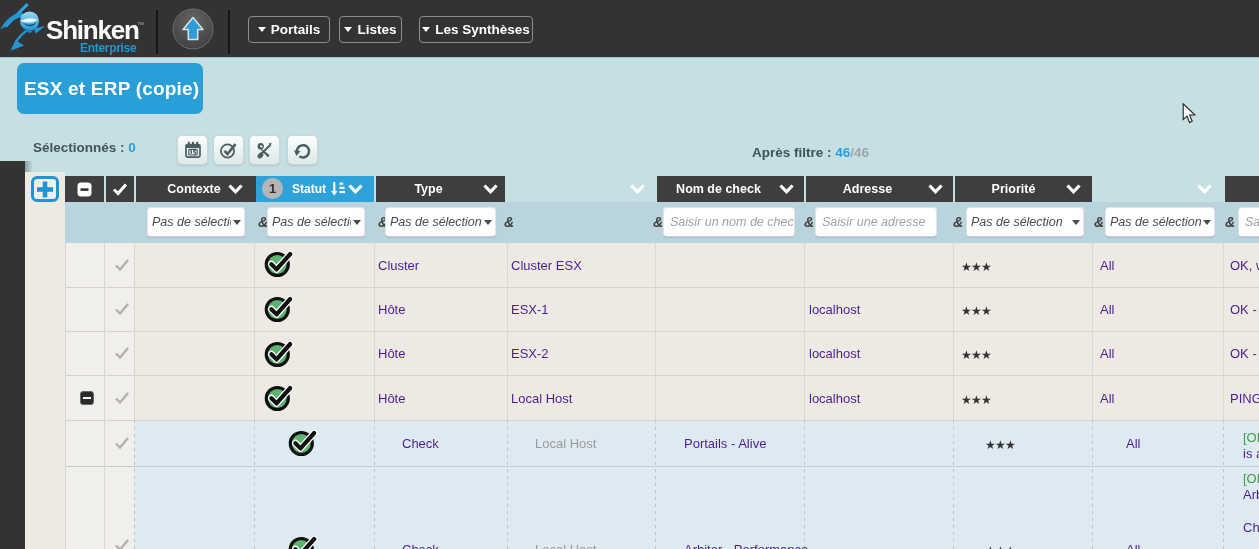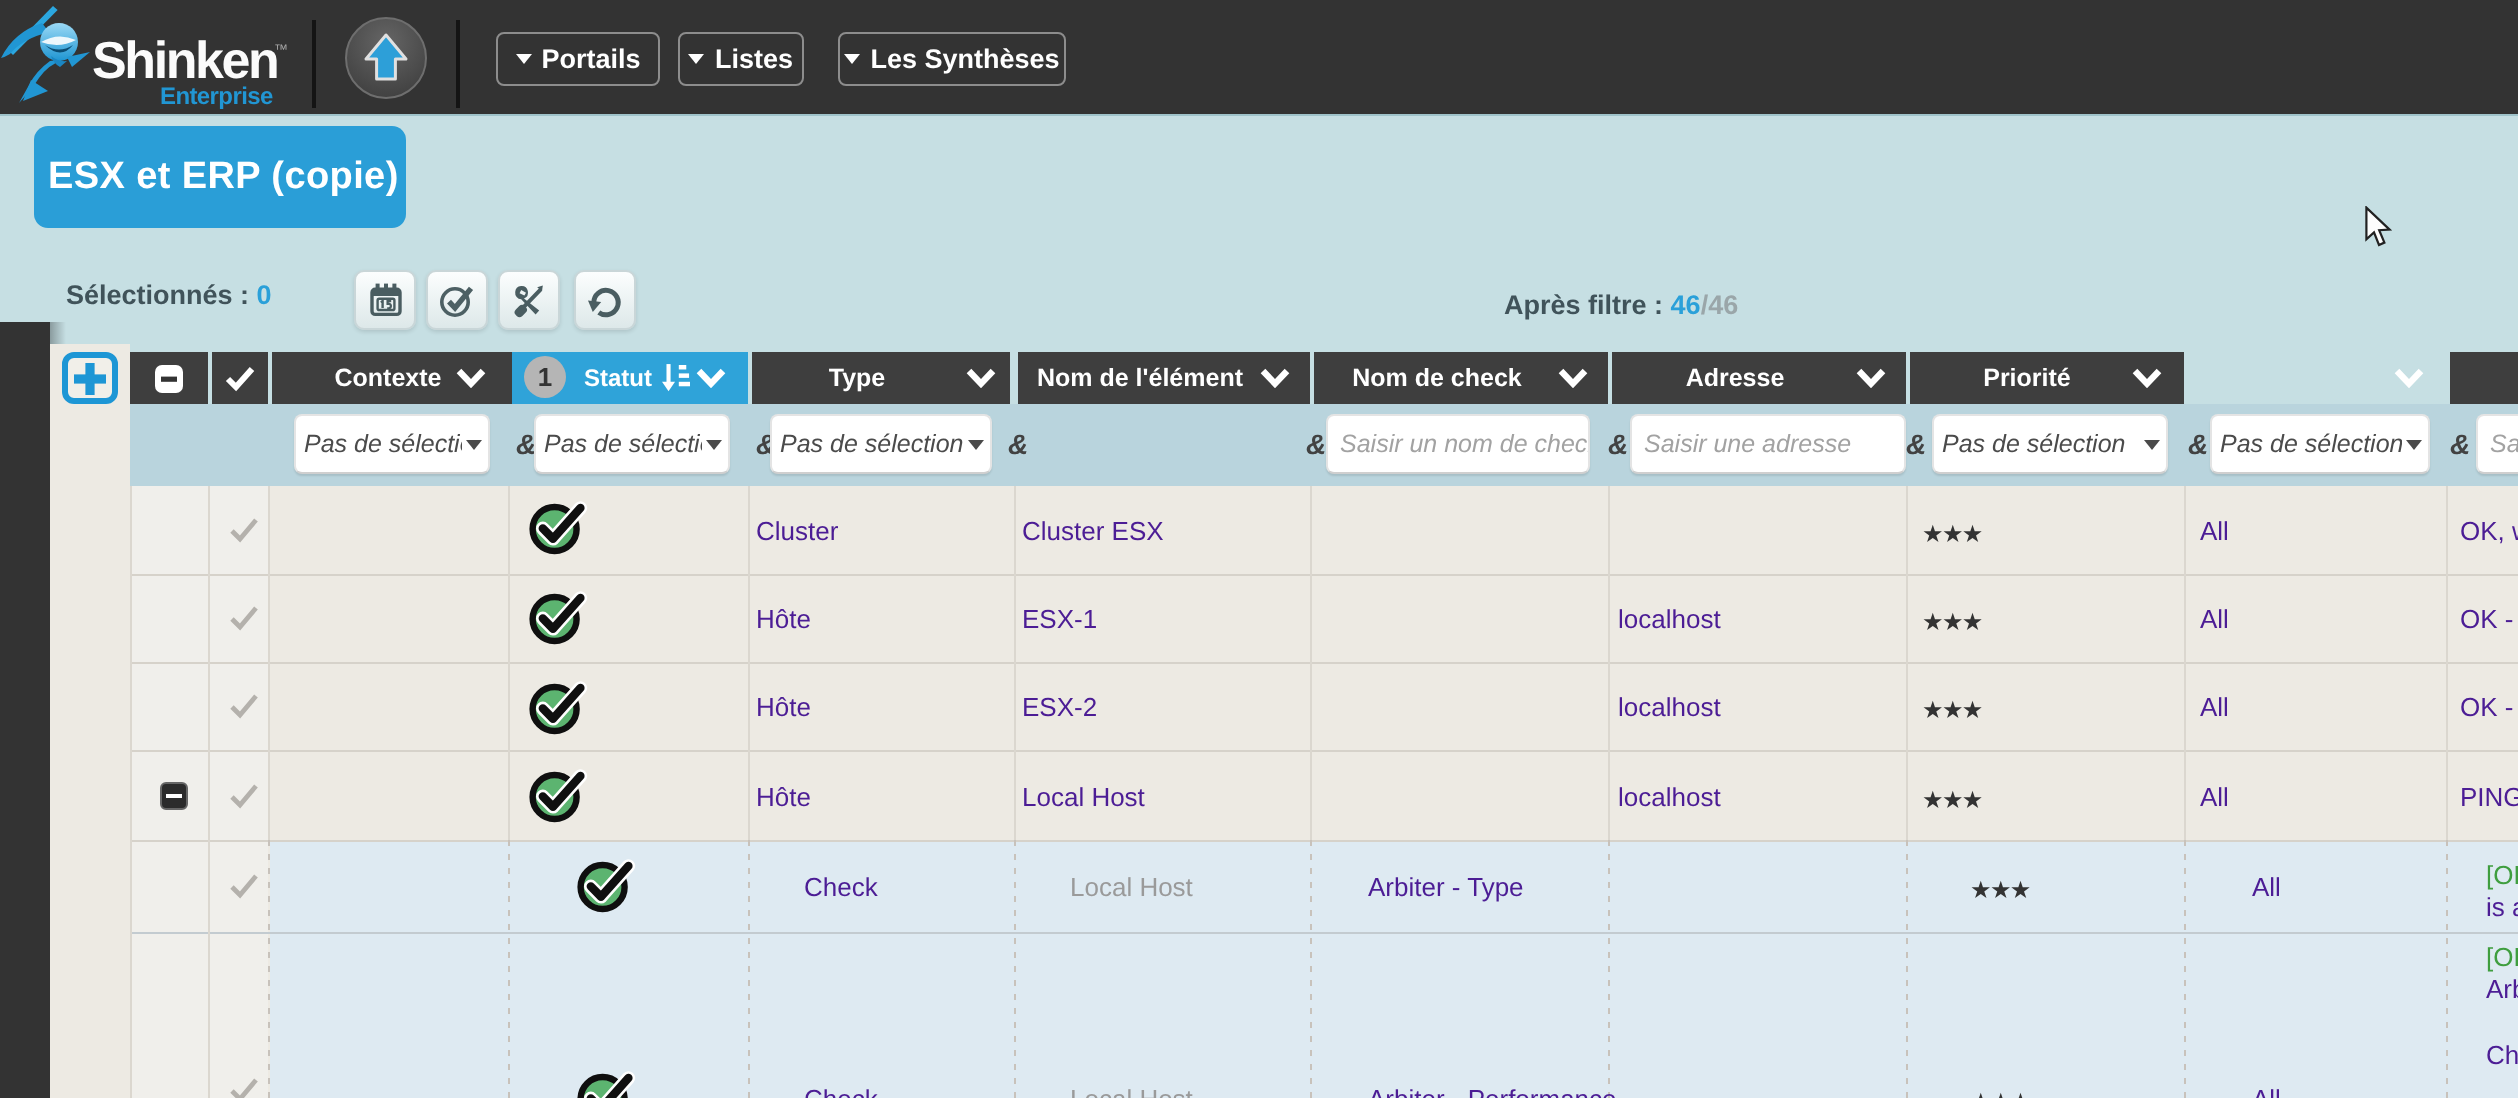--- a/index.html
+++ b/index.html
@@ -160,23 +160,20 @@
     </svg>
 <svg class="hchev" style="left:348px" width="15" height="10" viewBox="0 0 15 10">
       <path d="M1.5 1.5 L7.5 7.8 L13.5 1.5" stroke="#fff" stroke-width="3.2" fill="none"></path>
     </svg>
 <div class="hc" style="left:376px;width:129px">
       <span style="margin-right:24px">Type</span>
     </div>
 <svg class="hchev" style="left:483px" width="15" height="10" viewBox="0 0 15 10">
       <path d="M1.5 1.5 L7.5 7.8 L13.5 1.5" stroke="#fff" stroke-width="3.2" fill="none"></path>
     </svg>
-<div class="hc" style="left:509px;width:146px">
-      <span style="margin-right:24px">Nom de l'élément</span>
-    </div>
 <svg class="hchev" style="left:630px" width="15" height="10" viewBox="0 0 15 10">
       <path d="M1.5 1.5 L7.5 7.8 L13.5 1.5" stroke="#fff" stroke-width="3.2" fill="none"></path>
     </svg>
 <div class="hc" style="left:657px;width:147px">
       <span style="margin-right:24px">Nom de check</span>
     </div>
 <svg class="hchev" style="left:779px" width="15" height="10" viewBox="0 0 15 10">
       <path d="M1.5 1.5 L7.5 7.8 L13.5 1.5" stroke="#fff" stroke-width="3.2" fill="none"></path>
     </svg>
 <div class="hc" style="left:806px;width:147px">
@@ -209,21 +206,21 @@
     </div>
 <div class="amp" style="left:378px">&amp;</div>
 <div class="fsel" style="left:385px;width:111px">
       <i>Pas de sélection</i>
       <b></b>
     </div>
 <div class="amp" style="left:504px">&amp;</div>
 <div class="amp" style="left:653px">&amp;</div>
 <div class="finp" style="left:663px;width:132px">Saisir un nom de check</div>
 <div class="amp" style="left:804px">&amp;</div>
-<div class="finp" style="left:815px;width:138px">Saisir une adresse</div>
+<div class="finp" style="left:815px;width:122px">Saisir une adresse</div>
 <div class="amp" style="left:953px">&amp;</div>
 <div class="fsel" style="left:966px;width:118px">
       <i>Pas de sélection</i>
       <b></b>
     </div>
 <div class="amp" style="left:1094px">&amp;</div>
 <div class="fsel" style="left:1105px;width:110px">
       <i>Pas de sélection</i>
       <b></b>
     </div>
@@ -331,21 +328,21 @@
 <div class="ct" style="left:1100px;top:346px">All</div>
 <div class="ct" style="left:1230px;top:346px">OK - localhost: rta 0.05ms</div>
 <div class="ct" style="left:378px;top:391px">Hôte</div>
 <div class="ct" style="left:511px;top:391px">Local Host</div>
 <div class="ct" style="left:809px;top:391px">localhost</div>
 <div class="ct stars" style="left:961px;top:393px">★★★</div>
 <div class="ct" style="left:1100px;top:391px">All</div>
 <div class="ct" style="left:1230px;top:391px">PING OK</div>
 <div class="ct" style="left:402px;top:436px">Check</div>
 <div class="ct gray" style="left:535px;top:436px">Local Host</div>
-<div class="ct" style="left:684px;top:436px">Arbiter - Type</div>
+<div class="ct" style="left:684px;top:436px">Portails - Alive</div>
 <div class="ct stars" style="left:985px;top:438px">★★★</div>
 <div class="ct" style="left:1126px;top:436px">All</div>
 <div class="ct grn" style="left:1243px;top:430px">[OK] arbiter</div>
 <div class="ct" style="left:1243px;top:446px">is alive</div>
 <div class="ct" style="left:402px;top:542px">Check</div>
 <div class="ct gray" style="left:535px;top:542px">Local Host</div>
 <div class="ct" style="left:684px;top:542px">Arbiter - Performance</div>
 <div class="ct stars" style="left:985px;top:544px">★★★</div>
 <div class="ct" style="left:1126px;top:542px">All</div>
 <div class="ct grn" style="left:1243px;top:471px">[OK] all</div>

